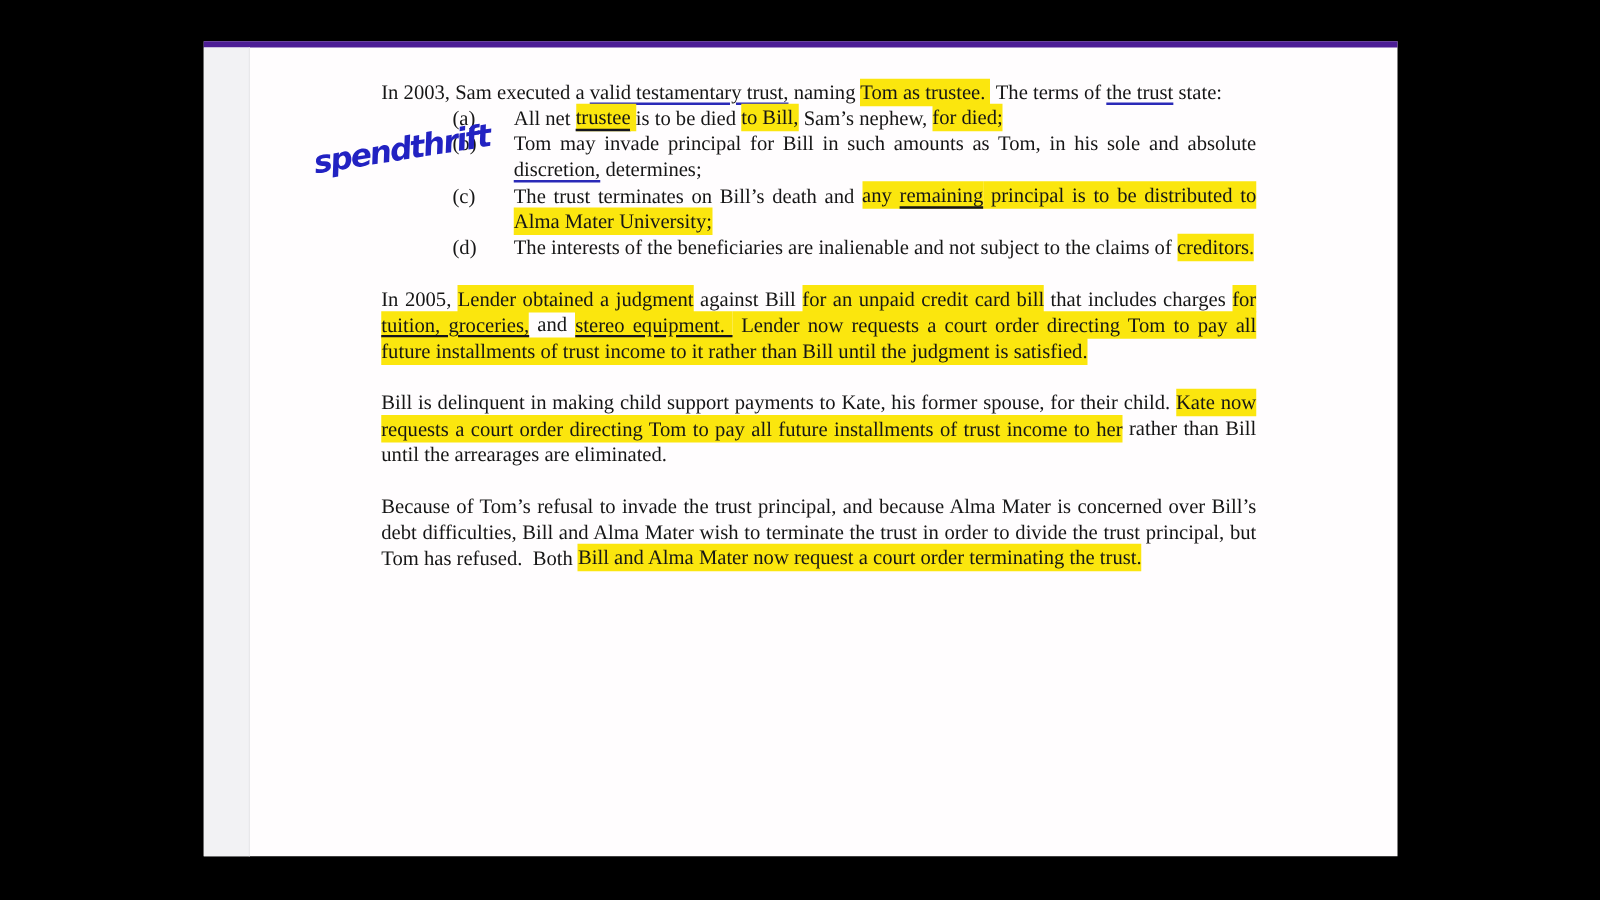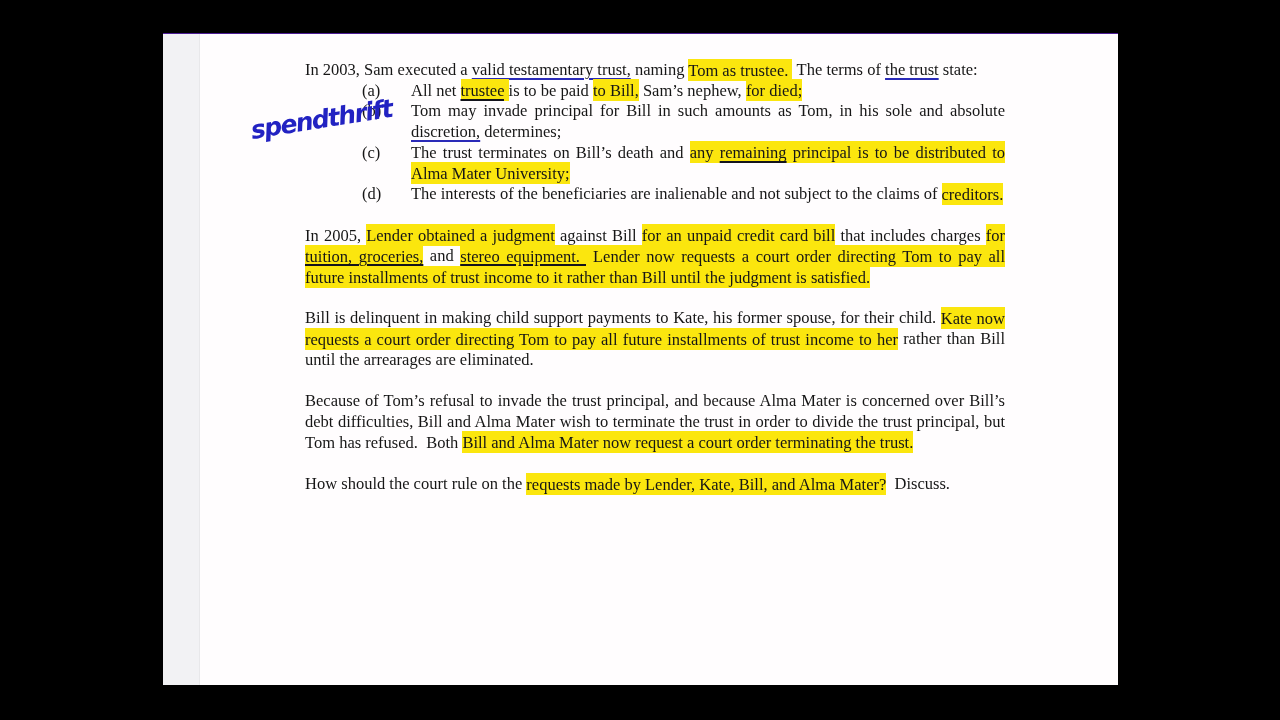--- a/index.html
+++ b/index.html
@@ -8,21 +8,21 @@
     background: #000;
     position: relative;
     overflow: hidden;
     font-family: "Liberation Serif", serif;
   }
   .paper {
     position: absolute;
     left: 163px; top: 33px;
     width: 955px; height: 652px;
     background: #fffdfe;
-    border-top: 1px solid #4c1d95;
+    border-top: 5px solid #4c1d95;
     box-sizing: border-box;
   }
   .edge-strip {
     position: absolute;
     left: 0; top: 0;
     width: 37px; height: 100%;
     background: #f2f2f4;
     border-right: 1px solid #e8e8ea;
     box-sizing: border-box;
   }
@@ -69,24 +69,23 @@
     white-space: nowrap;
   }
 </style>
 </head>
 <body>
 
 <div class="paper">
   <div class="edge-strip"></div>
   <div class="doc" id="doc">
       <p><span>In 2003, Sam executed a </span><span class="ub">valid testamentary trust,</span><span> naming </span><span class="hl">Tom as trustee. </span><span>&nbsp;The terms of </span><span class="ub">the trust</span><span> state:</span></p>
-      <p class="li"><span class="lbl">(a)</span><span>All net </span><span class="hl ud">trustee</span><span class="hl"> </span><span>is to be paid </span><span class="hl">to Bill,</span><span> Sam’s nephew, </span><span class="hl">for died;</span></p>
+      <p class="li"><span class="lbl">(a)</span><span>All net </span><span class="hl ud">trustee</span><span class="hl"> </span><span>is to be died </span><span class="hl">to Bill,</span><span> Sam’s nephew, </span><span class="hl">for died;</span></p>
       <p class="li"><span class="lbl">(b)</span><span>Tom may invade principal for Bill in such amounts as Tom, in his sole and absolute </span><span class="ub">discretion,</span><span> determines;</span></p>
       <p class="li"><span class="lbl">(c)</span><span>The trust terminates on Bill’s death and </span><span class="hl">any </span><span class="hl ud">remaining</span><span class="hl"> principal is to be distributed to Alma Mater University;</span></p>
       <p class="li"><span class="lbl">(d)</span><span>The interests of the beneficiaries are inalienable and not subject to the claims of </span><span class="hl">creditors.</span></p>
       <p class="gap"><span>In 2005, </span><span class="hl">Lender obtained a judgment</span><span> against Bill </span><span class="hl">for an unpaid credit card bill</span><span> that includes charges </span><span class="hl">for </span><span class="hl ud">tuition, groceries,</span><span> and </span><span class="hl ud">stereo equipment.&nbsp;</span><span class="hl"> Lender now requests a court order directing Tom to pay all future installments of trust income to it rather than Bill until the judgment is satisfied.</span></p>
       <p class="gap"><span>Bill is delinquent in making child support payments to Kate, his former spouse, for their child. </span><span class="hl">Kate now requests a court order directing Tom to pay all future installments of trust income to her</span><span> rather than Bill until the arrearages are eliminated.</span></p>
       <p class="gap"><span>Because of Tom’s refusal to invade the trust principal, and because Alma Mater is concerned over Bill’s debt difficulties, Bill and Alma Mater wish to terminate the trust in order to divide the trust principal, but Tom has refused.&nbsp; Both </span><span class="hl">Bill and Alma Mater now request a court order terminating the trust.</span></p>
-      <p class="gap"><span>How should the court rule on the </span><span class="hl">requests made by Lender, Kate, Bill, and Alma Mater?</span><span>&nbsp; Discuss.</span></p>
     </div>
 </div>
 
 <div class="annotation">spendthrift</div>
 
 </body></html>

